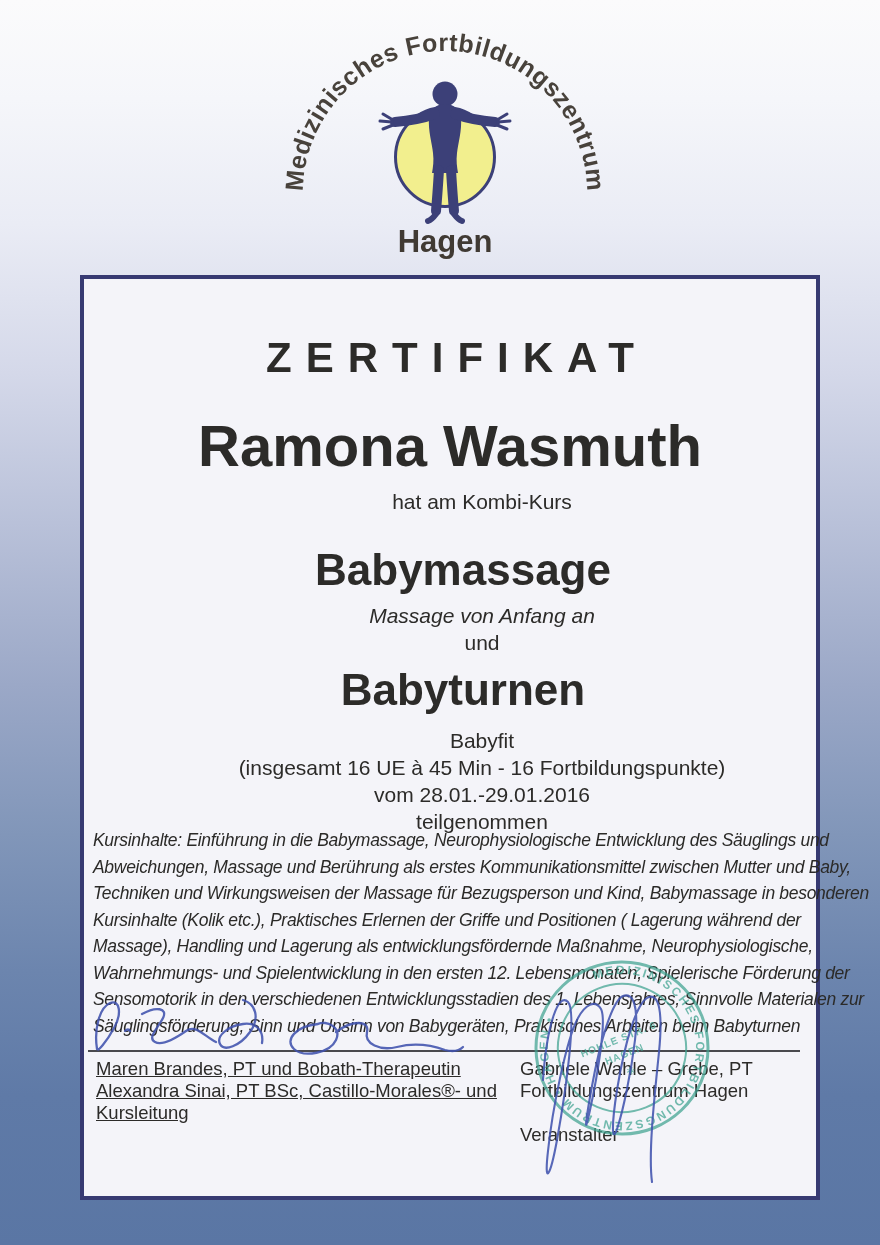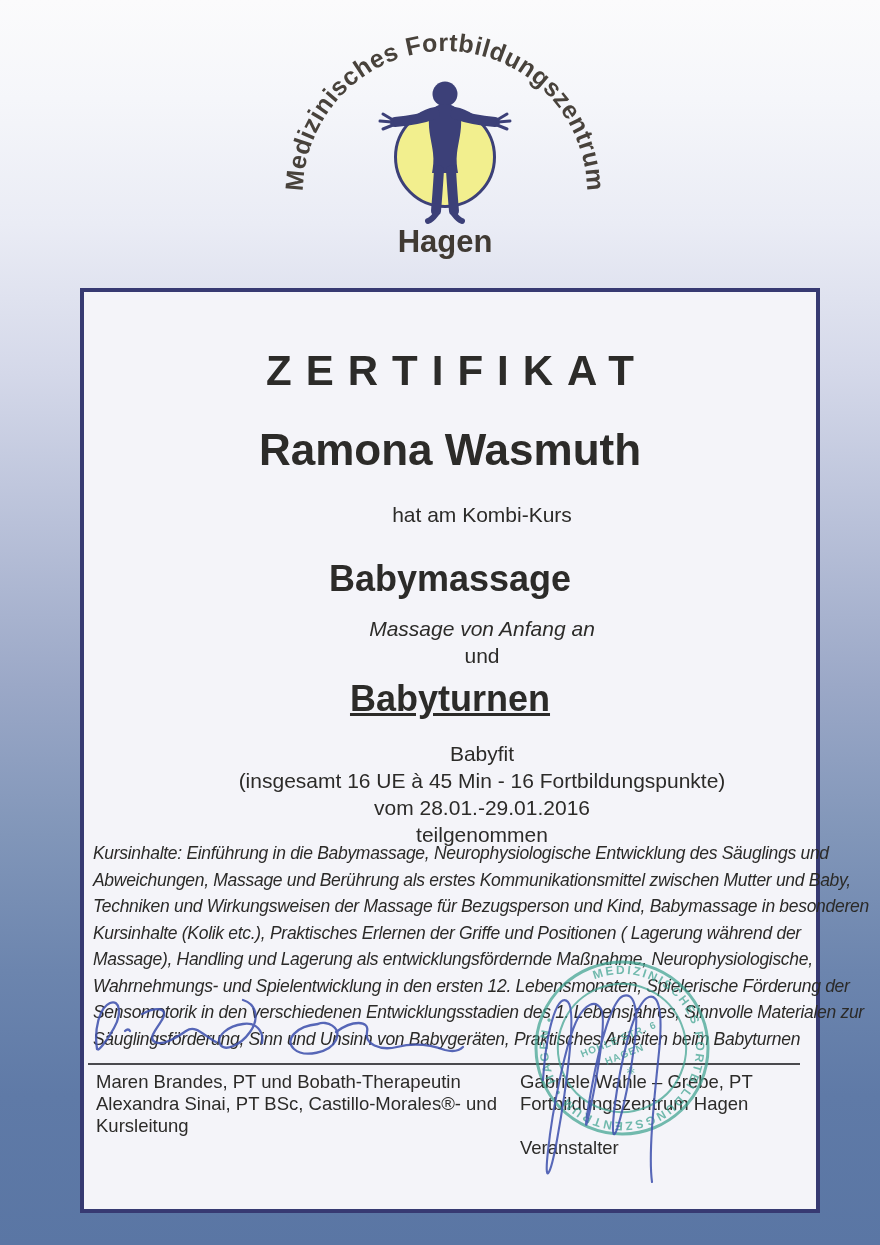--- a/index.html
+++ b/index.html
@@ -14,53 +14,53 @@
       #b9c1d9 42%, #9ba8c7 55%, #8196b9 67%, #6c85ae 78%,
       #5f7aa7 88%, #5a76a4 100%);
   }
   
   .logo-svg{position:absolute;left:0;top:0;width:880px;height:280px;}
   .logo-svg text{font-family:"Liberation Sans", sans-serif;}
   .arc-text{font-size:25px;font-weight:700;fill:#48423b;letter-spacing:.5px;}
   .city-text{font-size:31px;font-weight:700;fill:#403a33;}
   
   .cert{
-    position:absolute;left:80px;top:288px;width:740px;height:925px;
+    position:absolute;left:80px;top:275px;width:740px;height:925px;
     box-sizing:border-box;border:4px solid #373a72;background:#f4f4f9;
   }
   .cert .c{position:absolute;left:0;width:100%;text-align:center;color:#2c2b29;}
   .title{top:55px;font-size:42px;font-weight:600;letter-spacing:14px;padding-left:14px;box-sizing:border-box;}
-  .recipient{top:133px;font-size:44px;font-weight:700;color:#262523;}
+  .recipient{top:133px;font-size:58px;font-weight:700;color:#262523;}
   .small{font-size:21px;color:#2e2d2b;padding-left:32px;}
   .intro{top:211px;}
-  .course{font-size:36px;font-weight:700;color:#232221;}
+  .course{font-size:44px;font-weight:700;color:#232221;padding-left:13px;}
   .course1{top:266px;}
   .sub1{top:325px;font-style:italic;}
   .connector{top:352px;}
-  .course2{top:386px;text-decoration:underline;}
+  .course2{top:386px;}
   .sub2{top:450px;}
   .details{top:477px;}
   .dateline{top:504px;}
   .participation{top:531px;}
   .contents{
     position:absolute;left:9px;top:548px;width:716px;
     font-style:italic;font-size:17.5px;letter-spacing:-0.3px;
     line-height:26.5px;color:#2b2a28;text-align:left;
   }
   .contents div{white-space:nowrap;overflow:visible;}
   .sig-rule{
     position:absolute;left:4px;top:771px;width:712px;height:0;
     border-top:2px solid #4a4a4e;
   }
   .footer{
     position:absolute;top:779px;left:12px;width:714px;
     font-size:18.5px;line-height:22px;color:#2c2b29;
   }
   .fcol{position:absolute;top:0;}
-  .fcol.left{left:0;width:420px;}
+  .fcol.left{left:0;width:420px;text-decoration:underline;}
   .fcol.right{left:424px;width:290px;}
   .fcol div{min-height:22px;white-space:nowrap;}
   
   .ink-svg{position:absolute;left:0;top:0;width:880px;height:1245px;pointer-events:none;}
   .ink-svg text{font-family:"Liberation Sans", sans-serif;}
   .stamp{opacity:.72;}
   .stamp-ring-text{font-size:12px;font-weight:700;letter-spacing:2.2px;fill:#3fa390;}
   .stamp-inner{font-size:10px;font-weight:700;letter-spacing:1px;fill:#3fa390;}
   .sig{fill:none;stroke:#4153ae;stroke-width:2.3;stroke-linecap:round;stroke-linejoin:round;opacity:.88;}
   .sig-big{stroke-width:2.1;}

